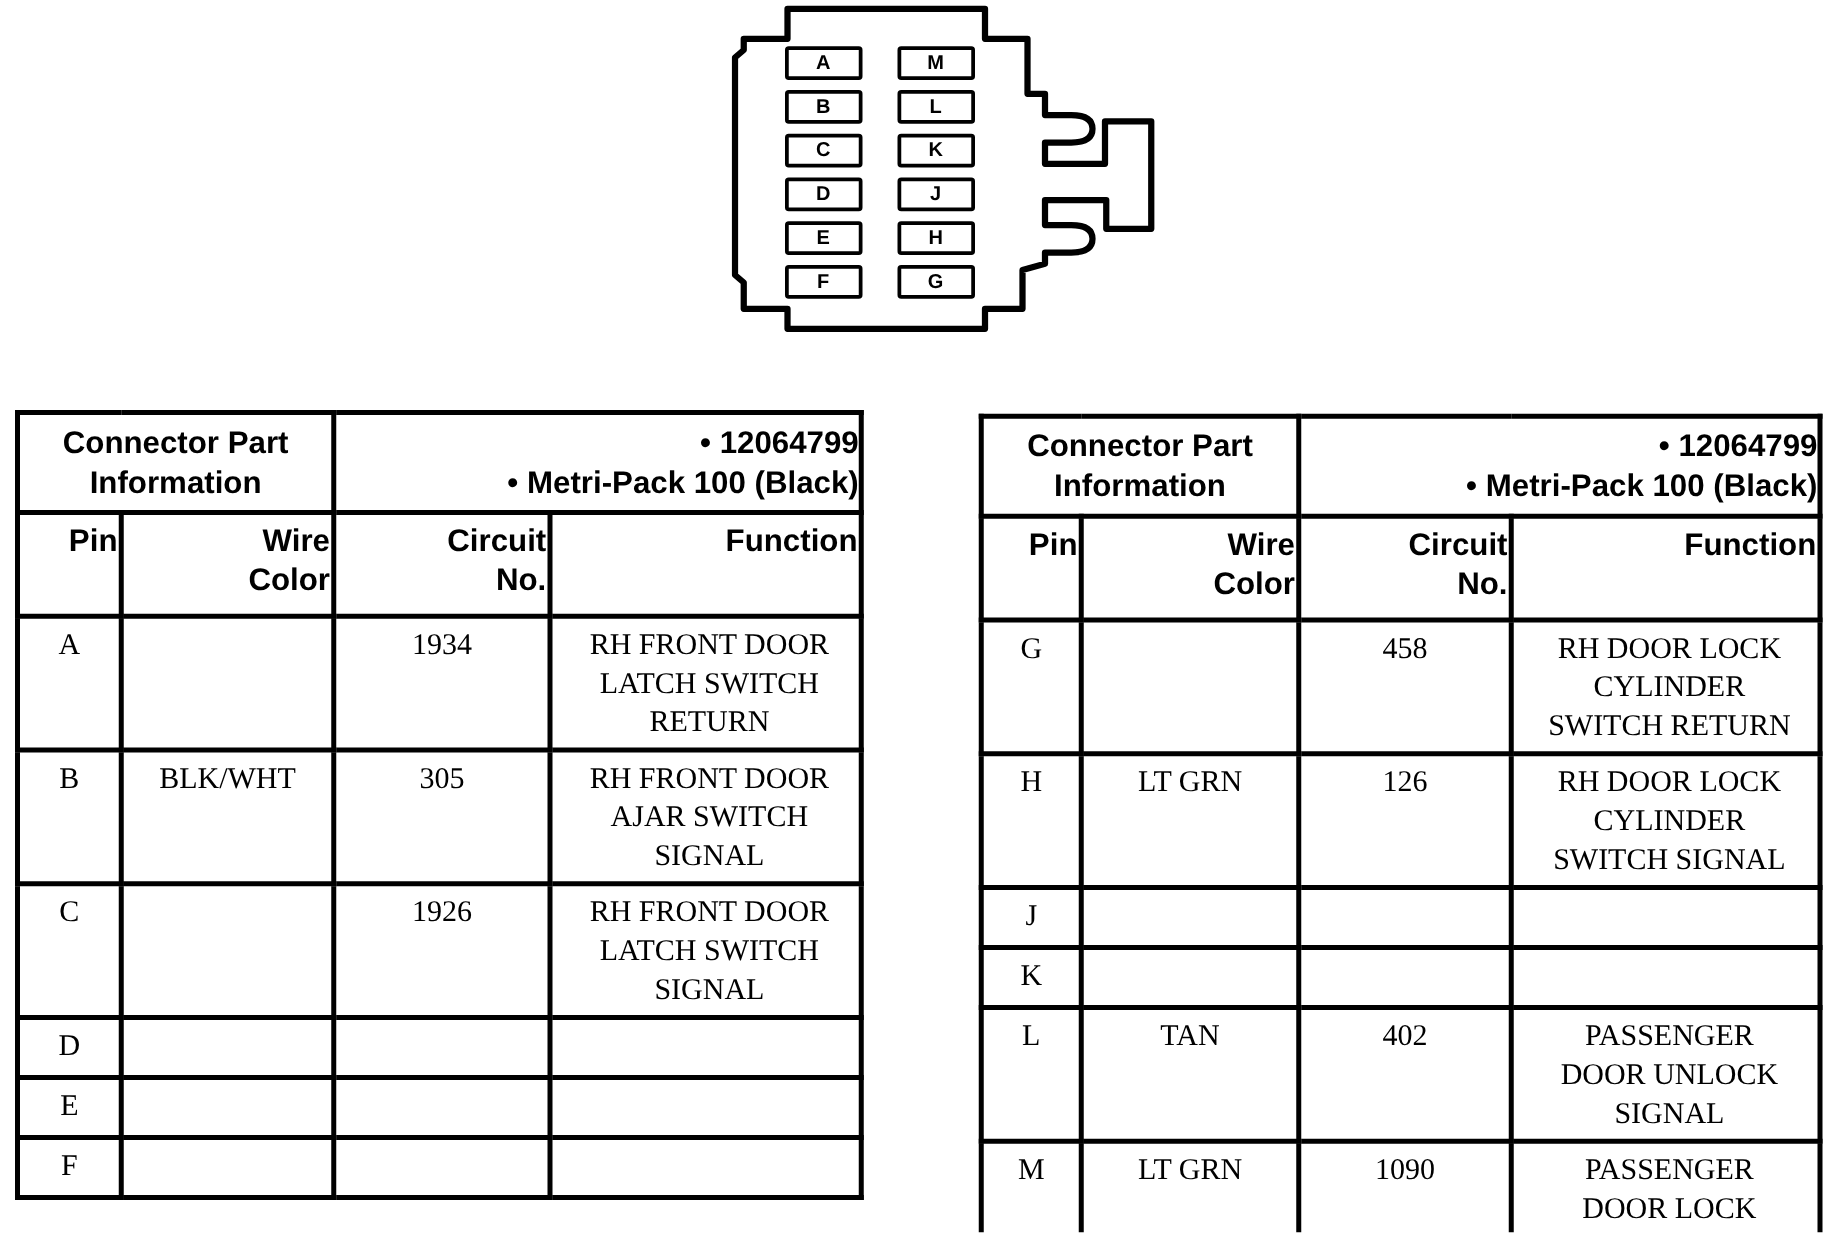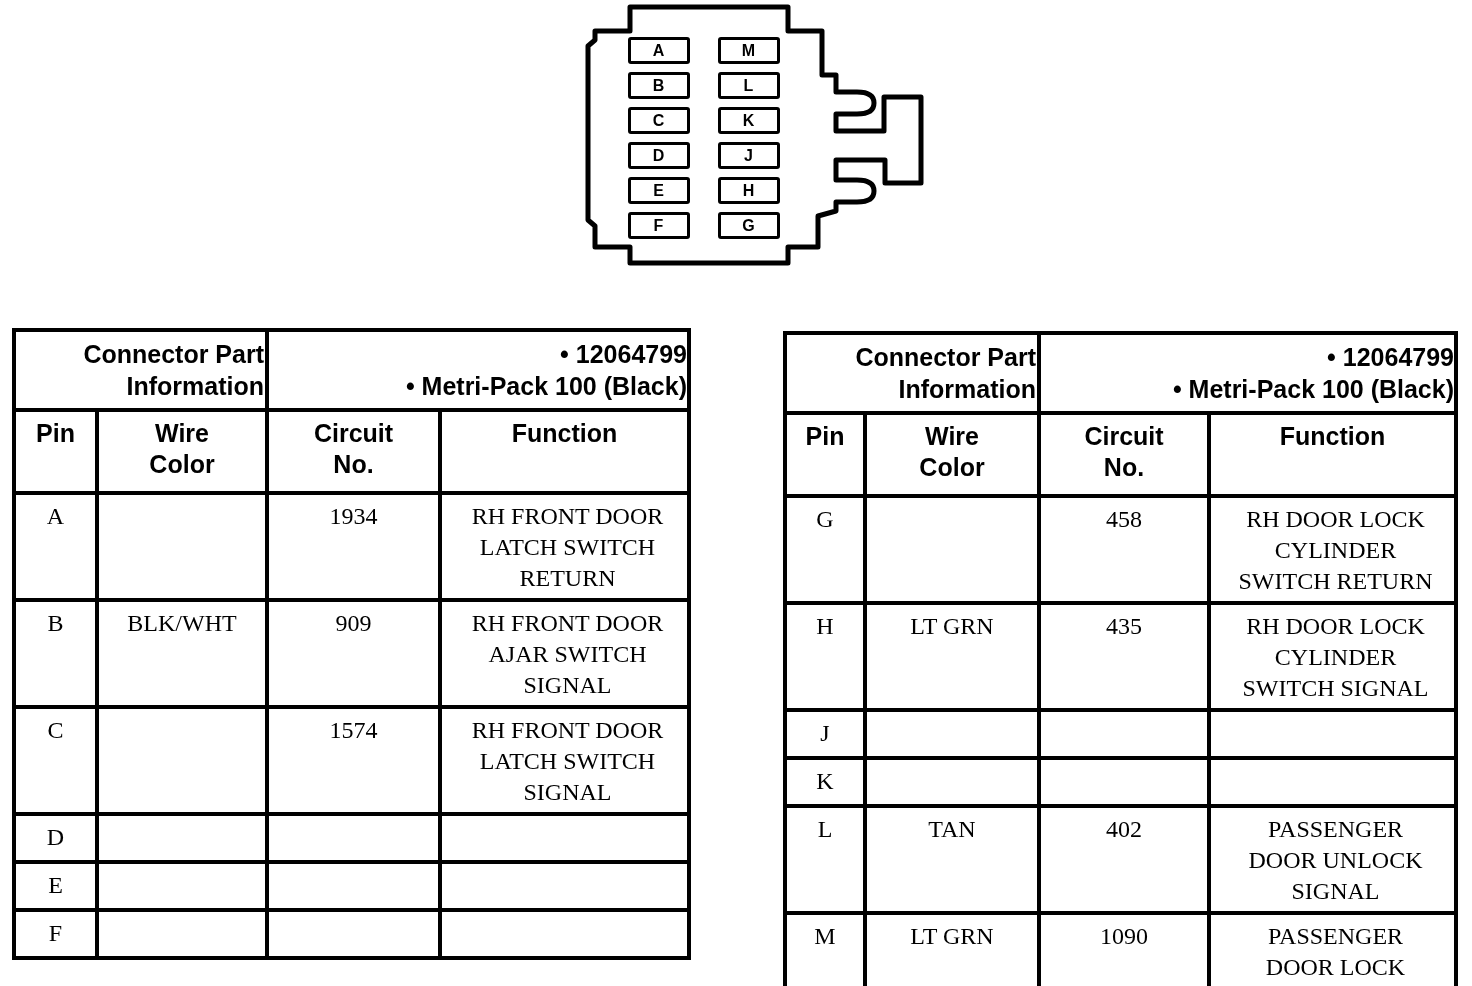--- a/index.html
+++ b/index.html
@@ -50,33 +50,33 @@
   }
   .wtable th, .wtable td {
     border: 4px solid #000;
     vertical-align: top;
     overflow: hidden;
     box-sizing: content-box;
   }
   
   .hdr-part th { height: 69px; font: bold 25px/32px "Liberation Sans", sans-serif; }
   th.part-label {
-    text-align: right;
+    text-align: center;
     white-space: pre-line;
     padding-top: 6px;
   }
   th.part-values {
     text-align: right;
     padding: 6px 0 0 40px;
   }
   
   .hdr-cols th {
     height: 72px;
     font: bold 25px/31px "Liberation Sans", sans-serif;
-    text-align: center;
+    text-align: right;
     white-space: pre-line;
     padding-top: 6px;
   }
   
   .wtable tbody td {
     height: 34px;
     padding-top: 6px;
     font: 24px/31px "Liberation Serif", serif;
     text-align: center;
   }
@@ -162,29 +162,29 @@
             <td class="c0">A</td>
             <td class="c1"></td>
             <td class="c2">1934</td>
             <td class="c3">RH FRONT DOOR
 LATCH SWITCH
 RETURN</td>
           </tr>
           <tr>
             <td class="c0">B</td>
             <td class="c1">BLK/WHT</td>
-            <td class="c2">909</td>
+            <td class="c2">305</td>
             <td class="c3">RH FRONT DOOR
 AJAR SWITCH
 SIGNAL</td>
           </tr>
           <tr>
             <td class="c0">C</td>
             <td class="c1"></td>
-            <td class="c2">1574</td>
+            <td class="c2">1926</td>
             <td class="c3">RH FRONT DOOR
 LATCH SWITCH
 SIGNAL</td>
           </tr>
           <tr>
             <td class="c0">D</td>
             <td class="c1"></td>
             <td class="c2"></td>
             <td class="c3"></td>
           </tr>
@@ -235,21 +235,21 @@
             <td class="c0">G</td>
             <td class="c1"></td>
             <td class="c2">458</td>
             <td class="c3">RH DOOR LOCK
 CYLINDER
 SWITCH RETURN</td>
           </tr>
           <tr>
             <td class="c0">H</td>
             <td class="c1">LT GRN</td>
-            <td class="c2">435</td>
+            <td class="c2">126</td>
             <td class="c3">RH DOOR LOCK
 CYLINDER
 SWITCH SIGNAL</td>
           </tr>
           <tr>
             <td class="c0">J</td>
             <td class="c1"></td>
             <td class="c2"></td>
             <td class="c3"></td>
           </tr>

